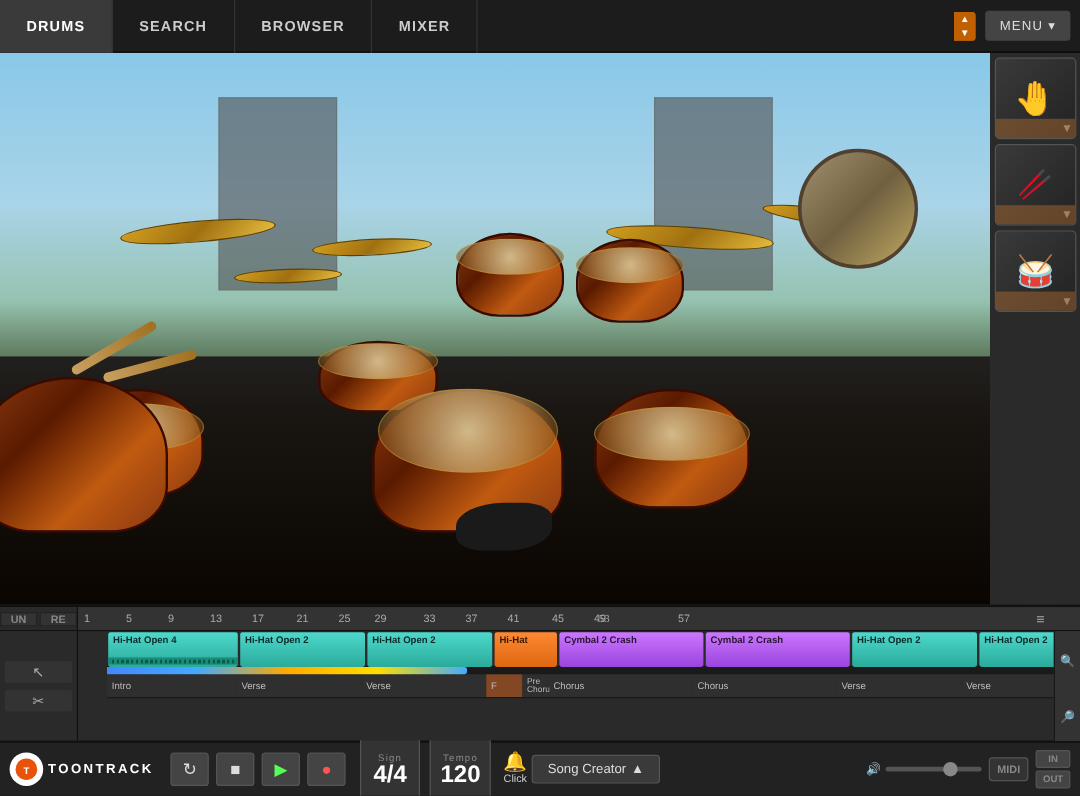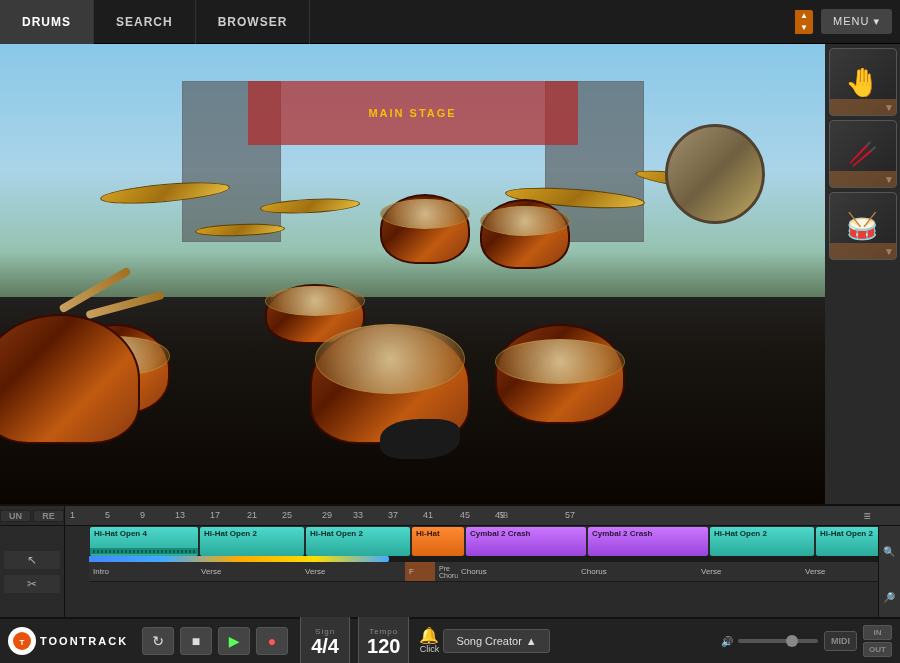--- a/index.html
+++ b/index.html
@@ -512,40 +512,38 @@
     }
   </style>
 </head>
 <body>
 
 <div id="header">
   <nav id="nav-tabs">
     <div class="nav-tab active">DRUMS</div>
     <div class="nav-tab">SEARCH</div>
     <div class="nav-tab">BROWSER</div>
+    <div class="nav-tab">MIXER</div>
   </nav>
   <div id="preset-area">
     <div id="preset-arrows">
       <button class="preset-arrow">▲</button>
       <button class="preset-arrow">▼</button>
     </div>
     <button id="menu-btn">MENU ▾</button>
   </div>
 </div>
 
 <div id="drum-area">
   <div class="drum-kit-scene">
 
     <div class="sky"></div>
 
     <div class="stage-tower-left"></div>
     <div class="stage-tower-right"></div>
-    <div class="stage-banner">
-      <span>MAIN STAGE</span>
-    </div>
 
     <div class="ground"></div>
 
     <div class="cymbal" style="width:130px;height:18px;left:100px;top:140px;transform:rotate(-5deg);"></div>
 
     <div class="cymbal" style="width:100px;height:14px;left:260px;top:155px;transform:rotate(-3deg);"></div>
 
     <div class="cymbal" style="width:90px;height:12px;left:195px;top:180px;transform:rotate(-2deg);"></div>
 
     <div class="cymbal" style="width:140px;height:18px;right:180px;top:145px;transform:rotate(4deg);"></div>
@@ -604,21 +602,21 @@
       <div class="un-re-btn">RE</div>
     </div>
     <div class="ruler-marks">
       <span class="ruler-mark" style="left:70px;">1</span>
       <span class="ruler-mark" style="left:105px;">5</span>
       <span class="ruler-mark" style="left:140px;">9</span>
       <span class="ruler-mark" style="left:175px;">13</span>
       <span class="ruler-mark" style="left:210px;">17</span>
       <span class="ruler-mark" style="left:247px;">21</span>
       <span class="ruler-mark" style="left:282px;">25</span>
-      <span class="ruler-mark" style="left:322px;">29</span>
+      <span class="ruler-mark" style="left:312px;">29</span>
       <span class="ruler-mark" style="left:353px;">33</span>
       <span class="ruler-mark" style="left:388px;">37</span>
       <span class="ruler-mark" style="left:423px;">41</span>
       <span class="ruler-mark" style="left:460px;">45</span>
       <span class="ruler-mark" style="left:495px;">49</span>
       <span class="ruler-mark" style="left:499px;font-family:Liberation Serif, serif;">53</span>
       <span class="ruler-mark" style="left:565px;">57</span>
     </div>
     <div style="position:absolute;right:22px;top:0;width:22px;height:100%;background:#333;">
       <span style="color:#aaa;font-size:12px;display:flex;align-items:center;justify-content:center;height:100%;">≡</span>

